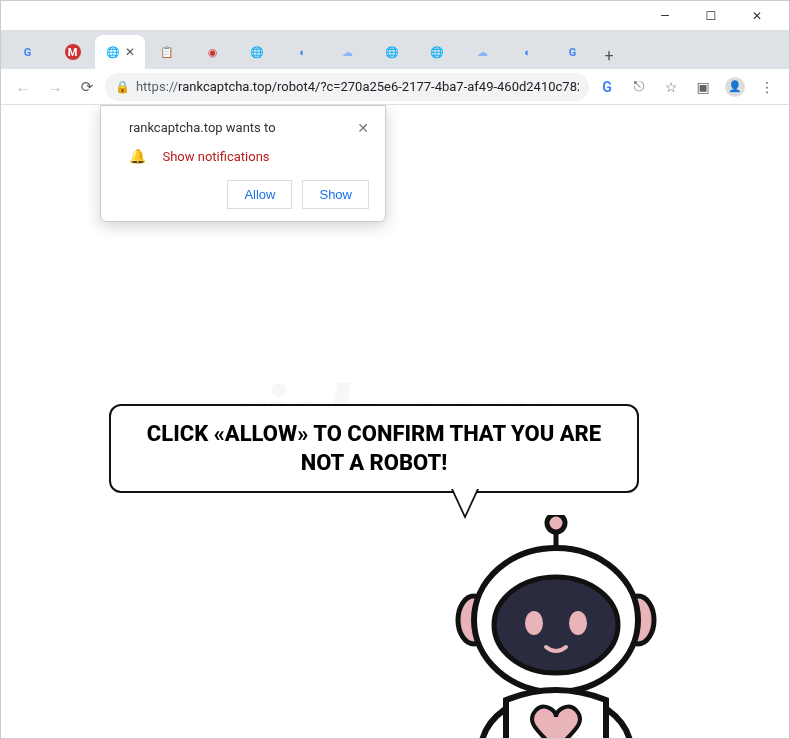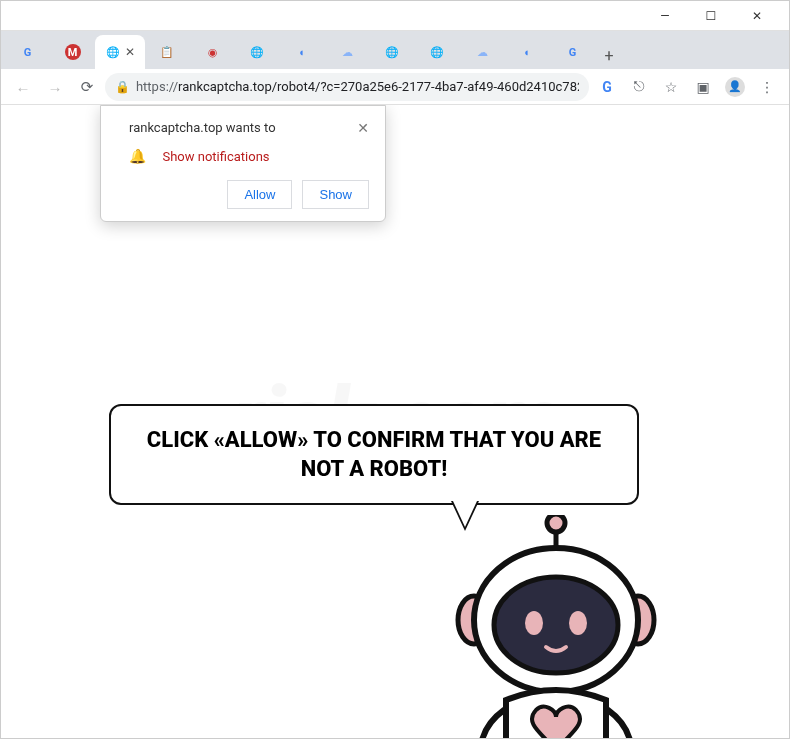--- a/index.html
+++ b/index.html
@@ -142,21 +142,21 @@
     }
     
     .speech {
       position: absolute;
       top: 299px;
       left: 108px;
       width: 530px;
       background: #fff;
       border: 2px solid #111;
       border-radius: 12px;
-      padding: 20px 20px;
+      padding: 14px 20px;
       text-align: center;
       font-weight: 800;
       font-size: 22px;
       color: #000;
       line-height: 1.3;
     }
     .speech::after {
       content: '';
       position: absolute;
       bottom: -28px;

